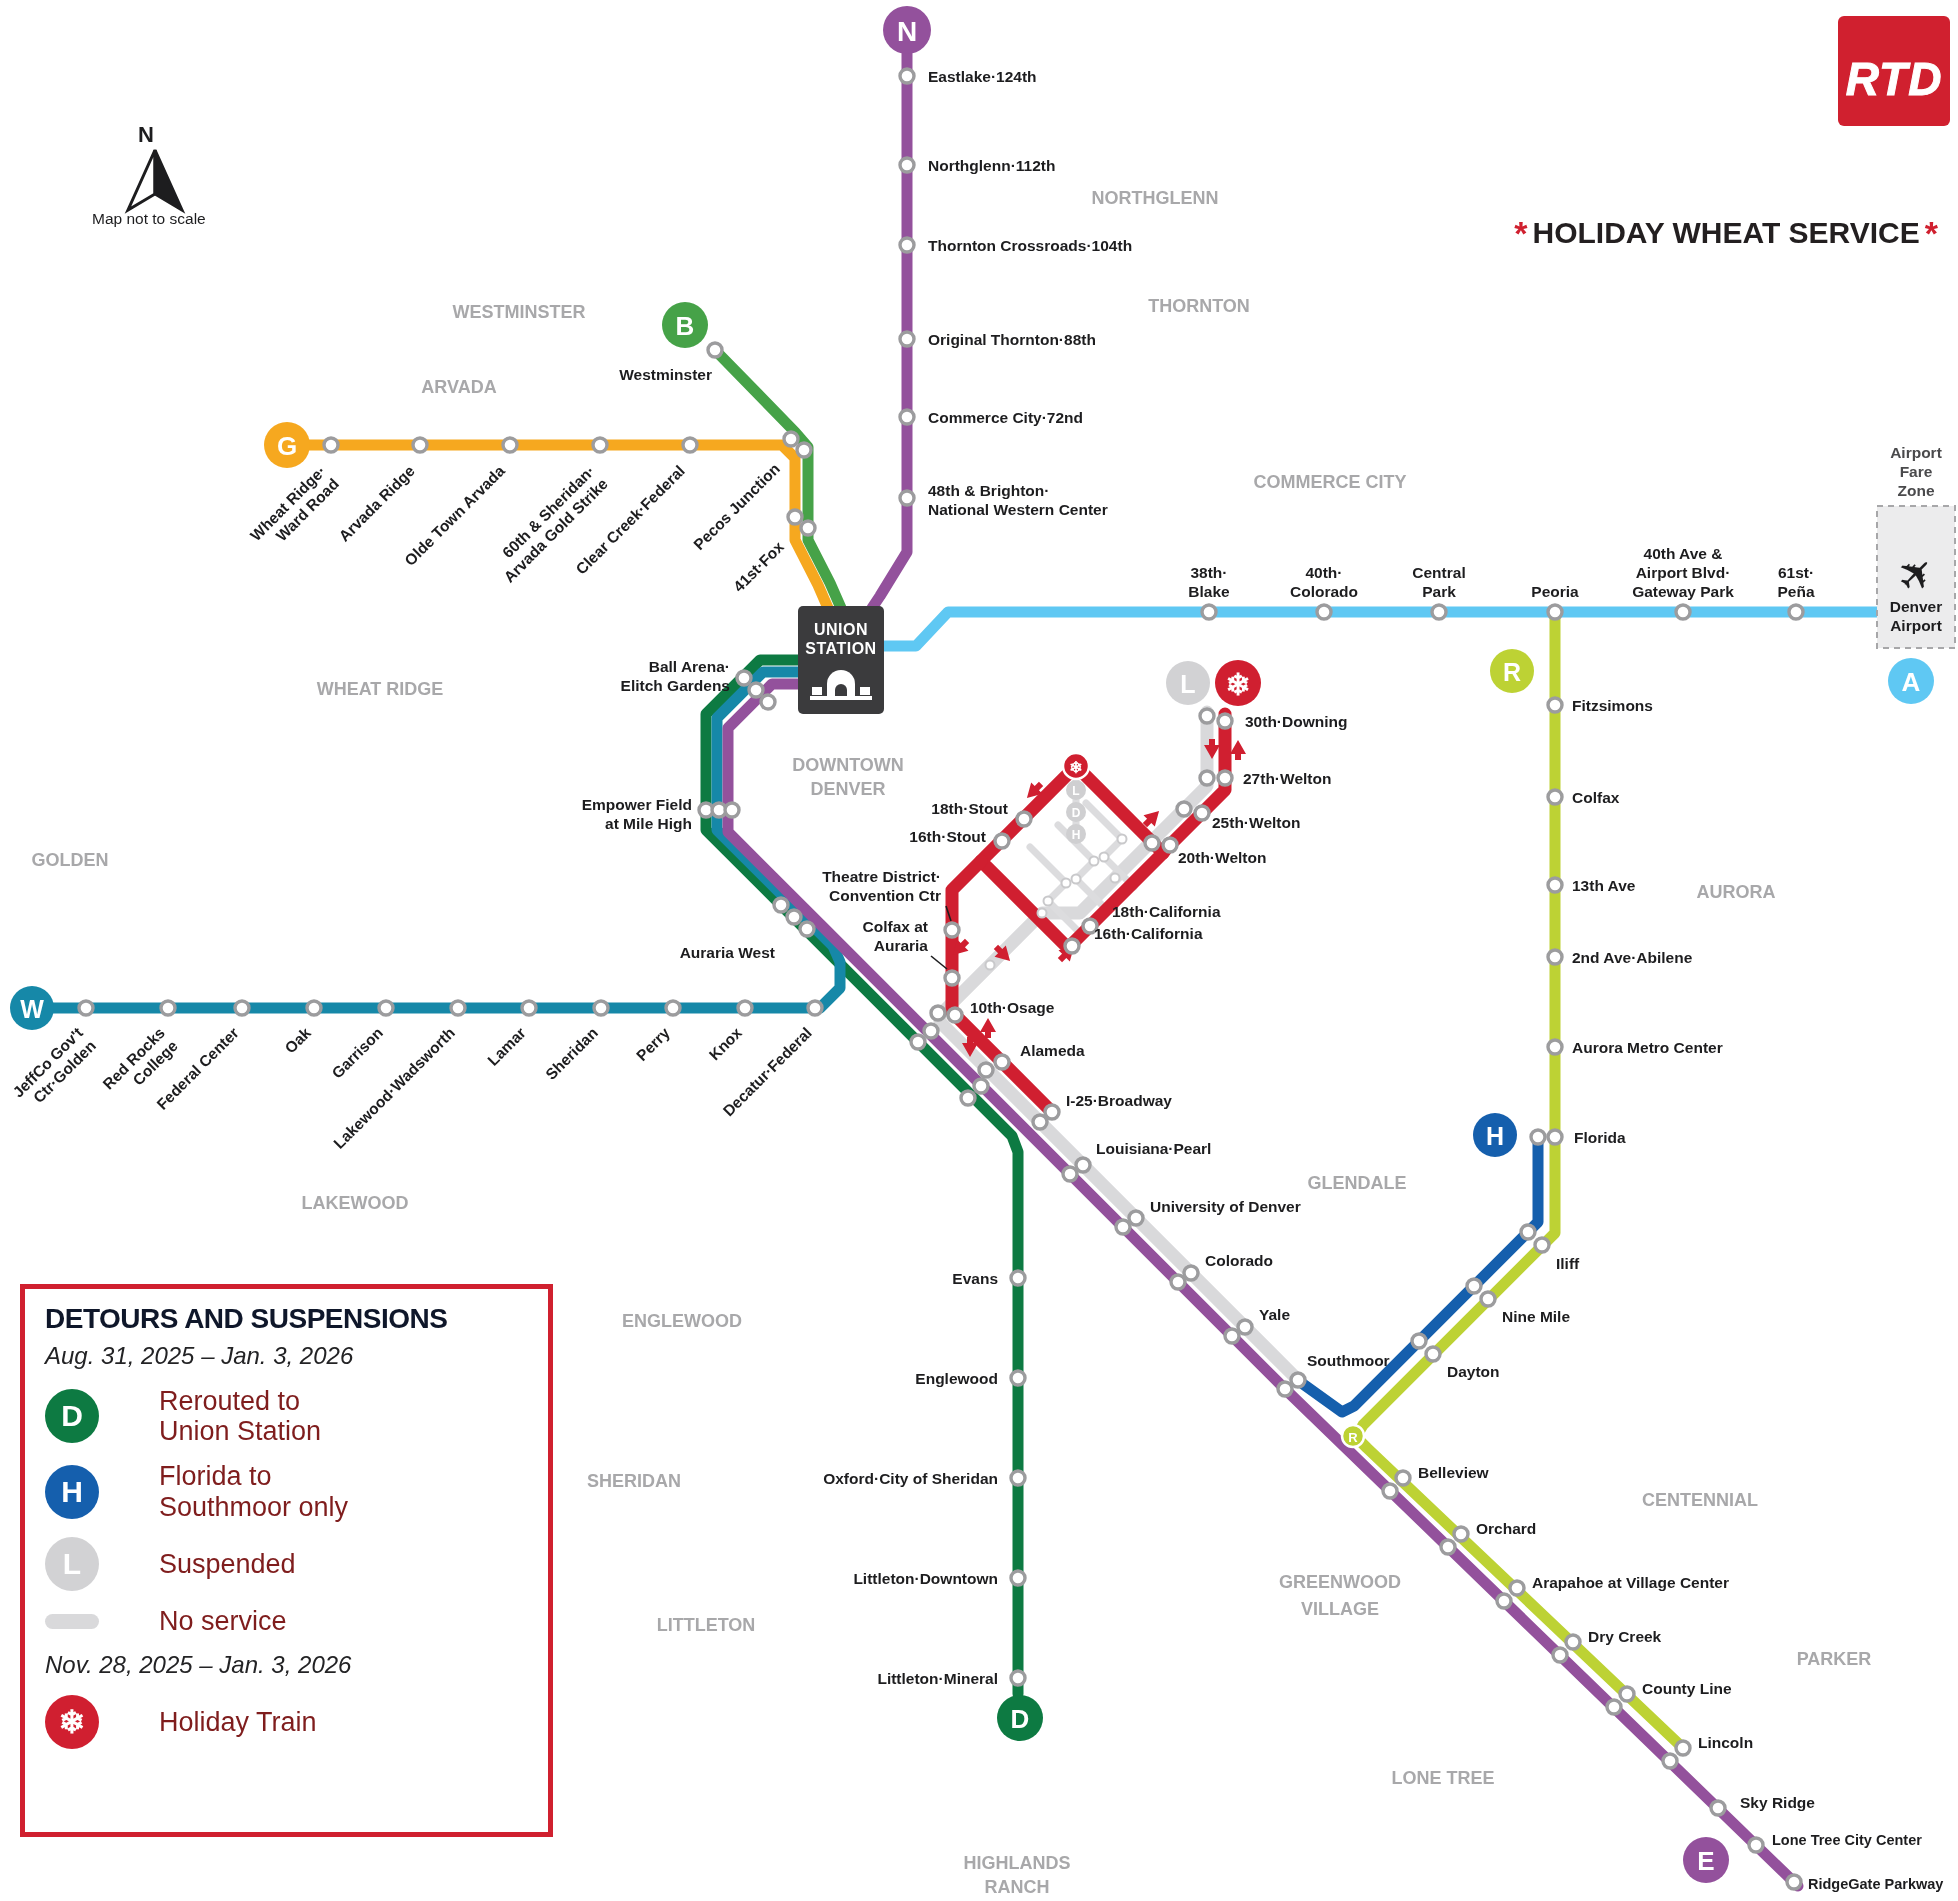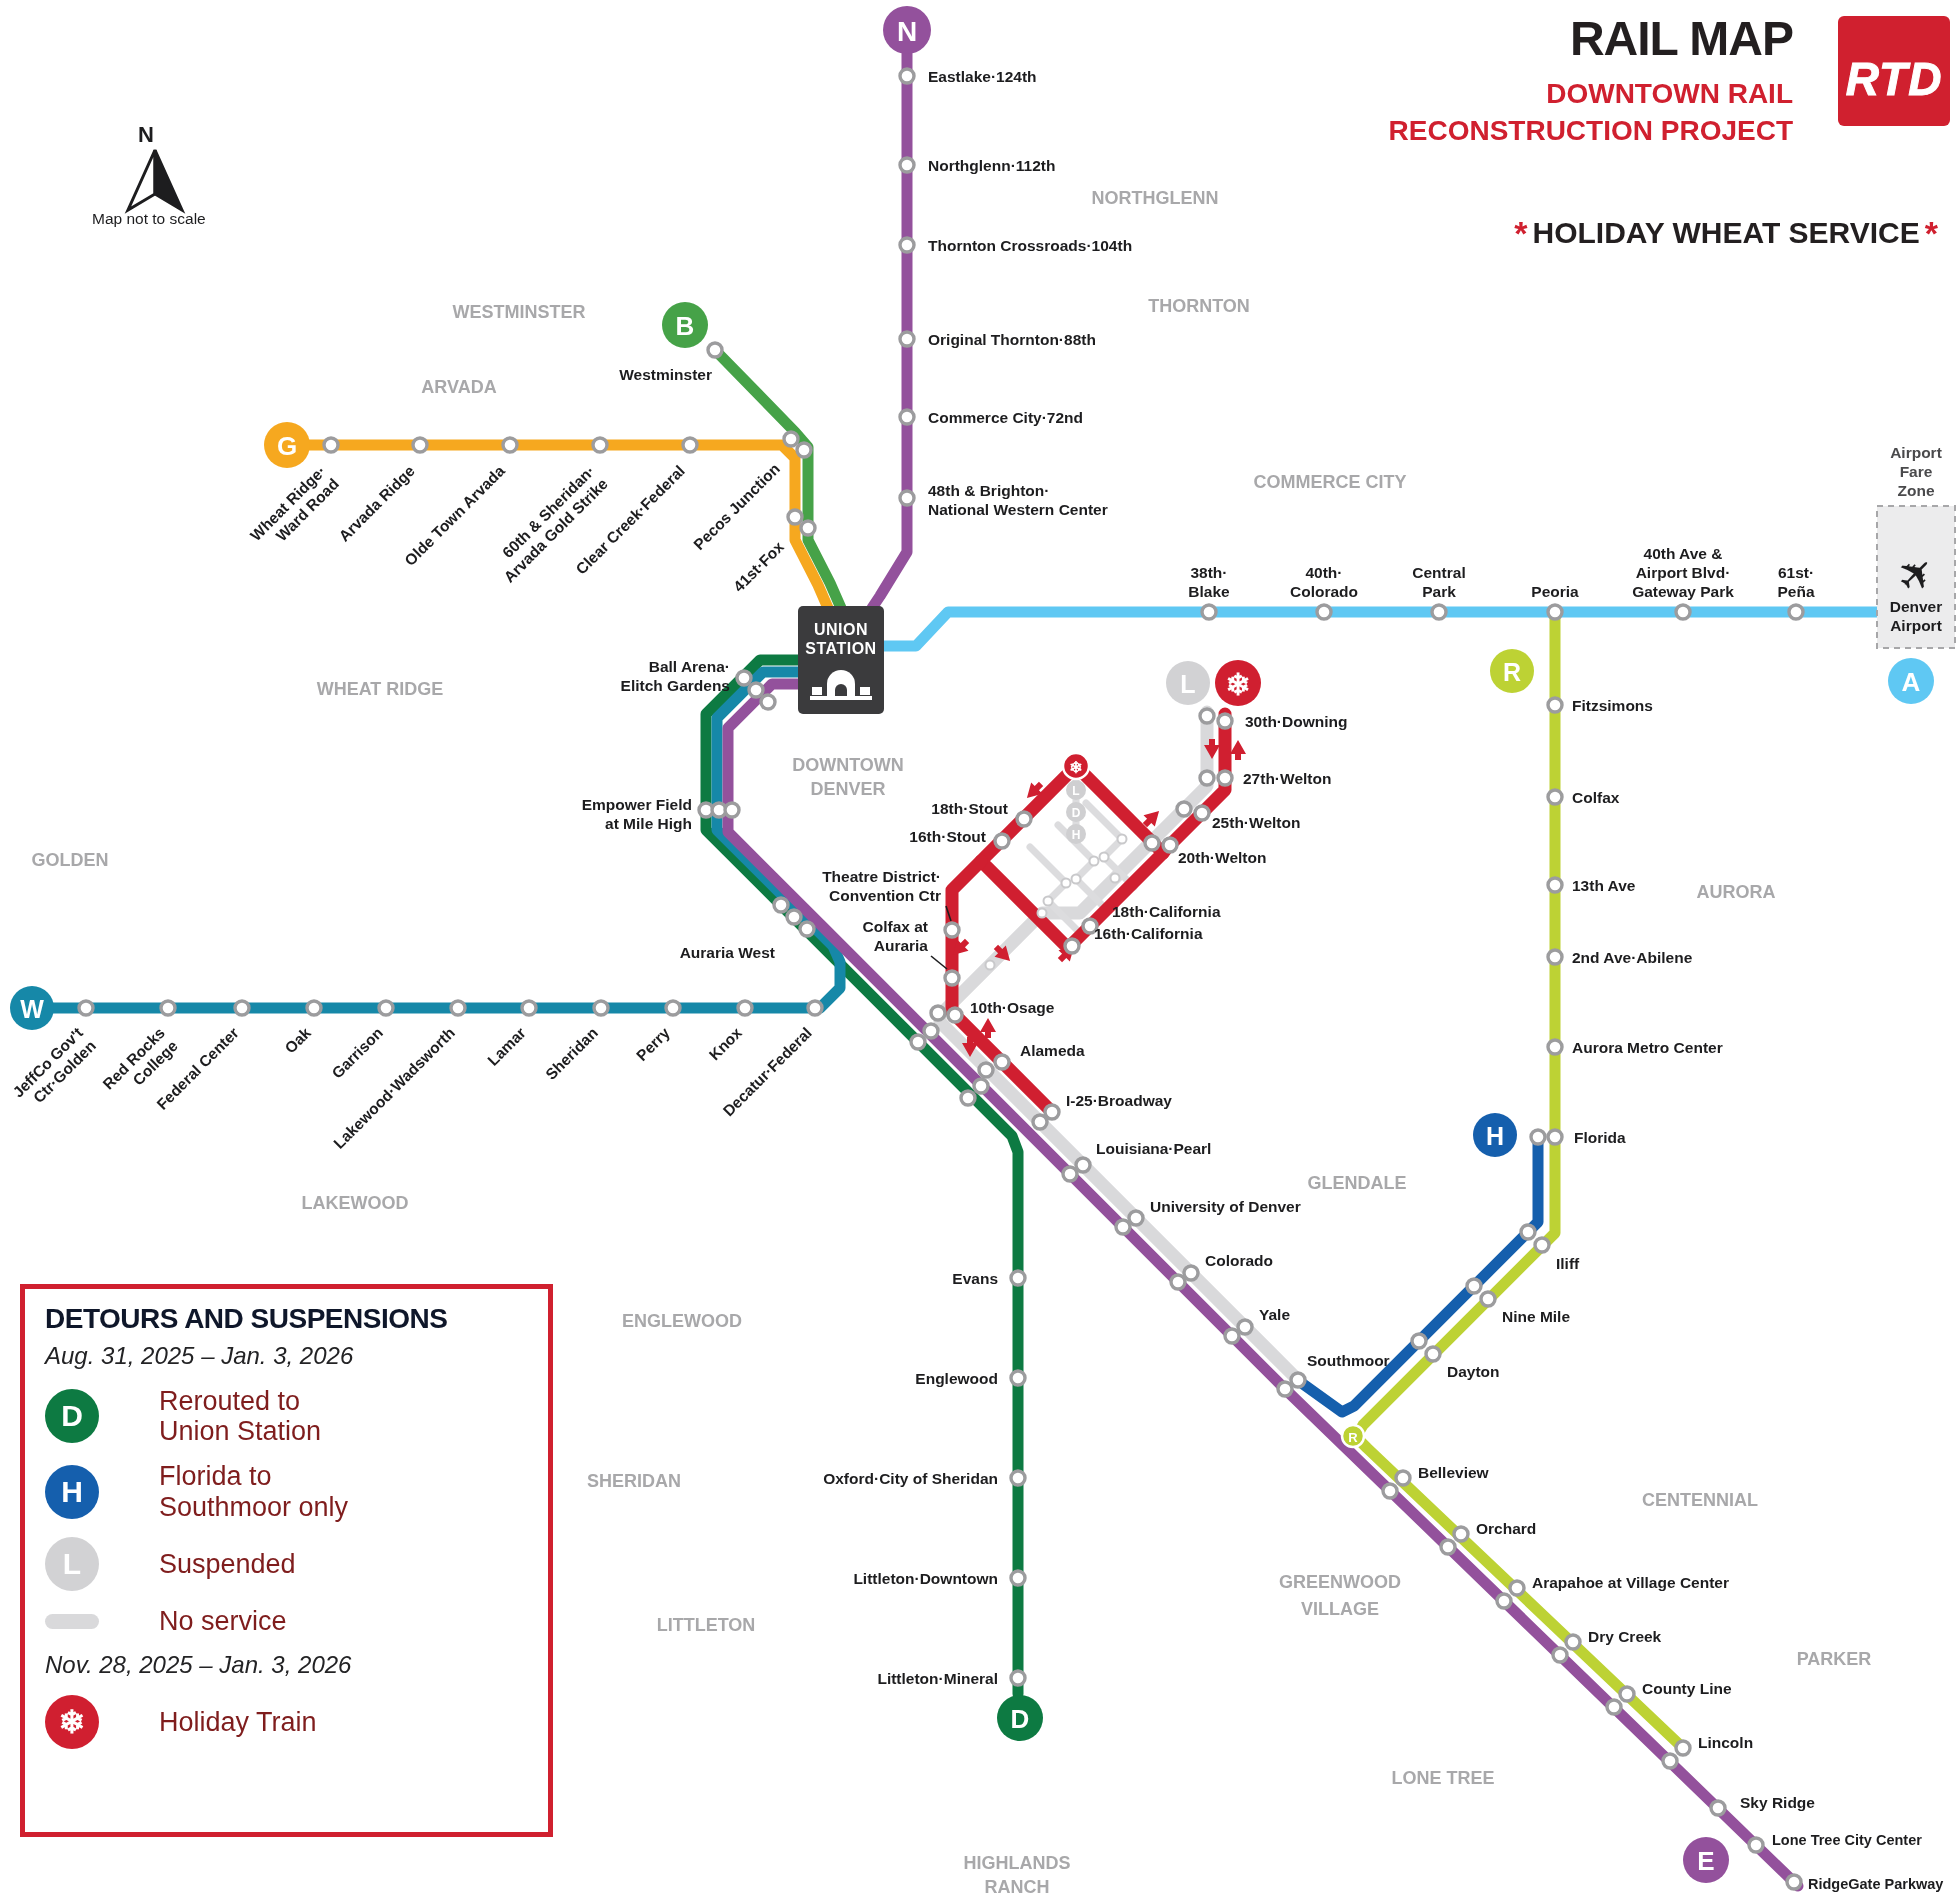--- a/index.html
+++ b/index.html
@@ -337,25 +337,20 @@
       <circle cx="1076" cy="812" r="10" fill="#cfcfd1" stroke="none" stroke-width="0"></circle>
       <text x="1076" y="813" text-anchor="middle" dominant-baseline="central" font-size="12" font-weight="900" fill="#fff">D</text>
       <circle cx="1076" cy="834" r="10" fill="#cfcfd1" stroke="none" stroke-width="0"></circle>
       <text x="1076" y="835" text-anchor="middle" dominant-baseline="central" font-size="12" font-weight="900" fill="#fff">H</text>
       <circle cx="1238" cy="683" r="23" fill="#d01f30" stroke="none" stroke-width="0"></circle>
       <text x="1238" y="684" text-anchor="middle" dominant-baseline="central" font-size="30" font-weight="900" fill="#fff">❄</text>
       <circle cx="1076" cy="766" r="13" fill="#d01f30" stroke="#fff" stroke-width="2.5"></circle>
       <text x="1076" y="767" text-anchor="middle" dominant-baseline="central" font-size="16" font-weight="900" fill="#fff">❄</text>
     </svg>
 
-  <div class="hdr">
-    <div class="t1">RAIL MAP</div>
-    <div class="t2 first">DOWNTOWN RAIL</div>
-    <div class="t2">RECONSTRUCTION PROJECT</div>
-  </div>
   <div class="holiday"><span class="ast">*</span><span>HOLIDAY WHEAT SERVICE</span><span class="ast">*</span></div>
   <div class="rtd-logo">
       <span>RTD</span>
     </div>
 
   <div class="compass-n">N</div>
   <svg class="compass-svg" width="86" height="66" viewBox="0 0 86 66">
     <polygon points="43,2 16,62 43,46" fill="#ffffff" stroke="#1d1d1f" stroke-width="3"></polygon>
     <polygon points="43,2 70,62 43,46" fill="#1d1d1f" stroke="#1d1d1f" stroke-width="3"></polygon>
   </svg>

